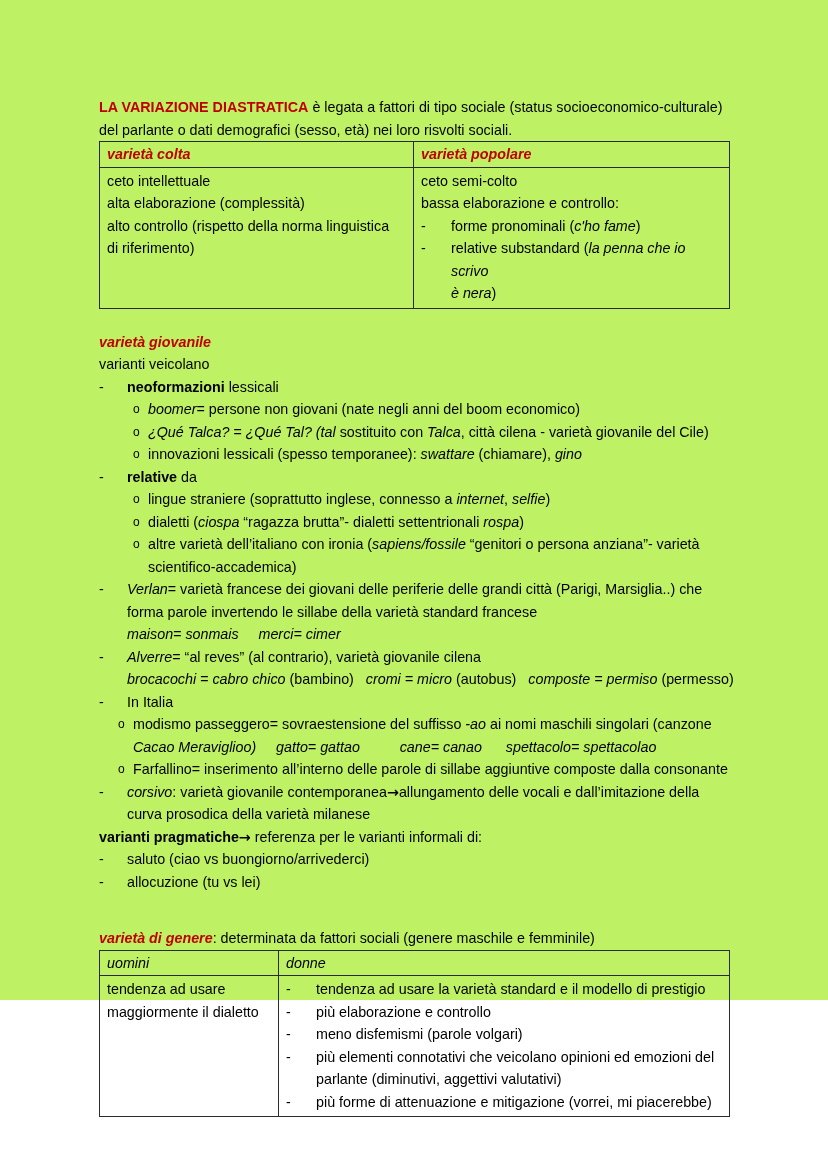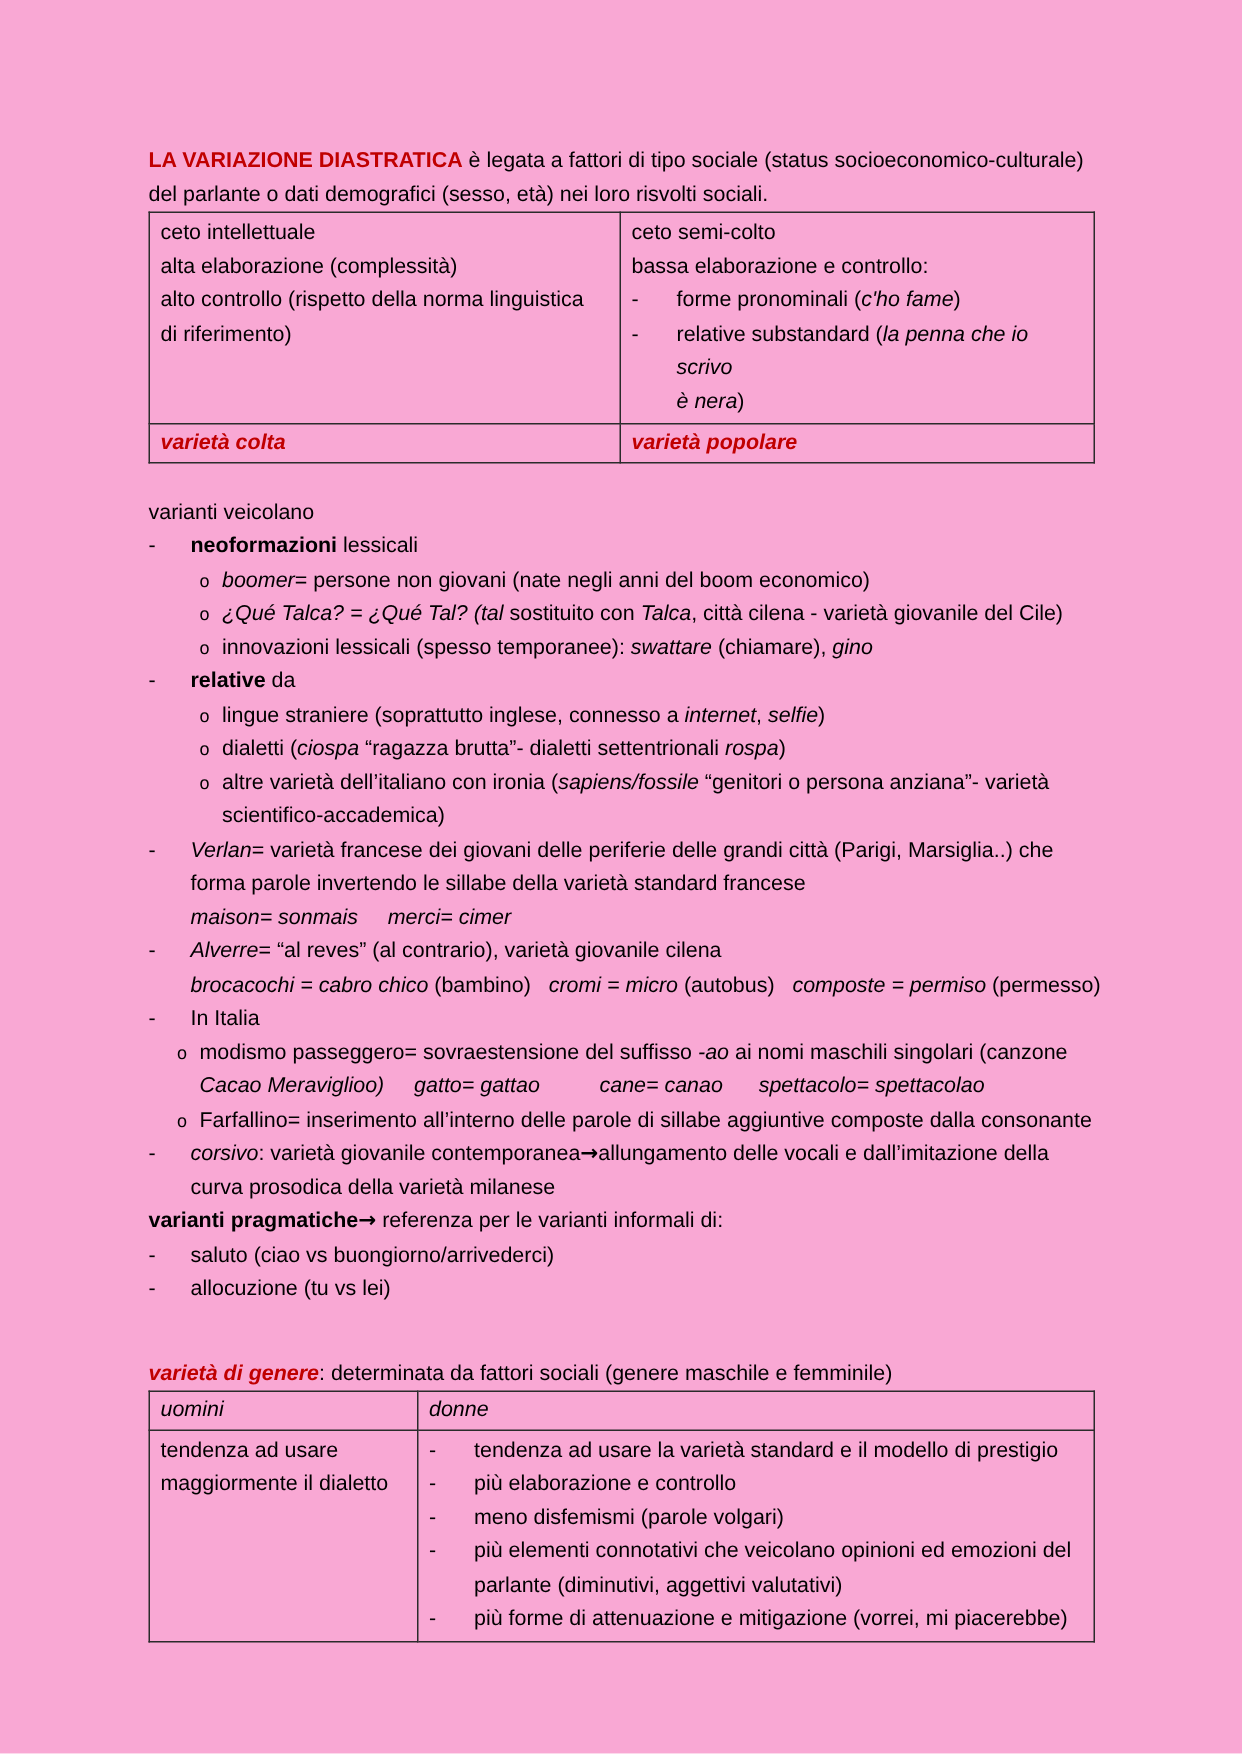--- a/index.html
+++ b/index.html
@@ -10,22 +10,22 @@
   body {
     width: 828px;
     height: 1169px;
     font-family: "Liberation Sans", sans-serif;
     color: #000000;
     overflow: hidden;
   }
   .page {
     position: relative;
     width: 828px;
-    height: 1169px;
-    background: #f9a8d4;
+    height: 1000px;
+    background: #bef264;
   }
   .content {
     position: absolute;
     left: 99px;
     top: 96px;
     width: 632px;
   }
 
   
   .para {
@@ -112,20 +112,28 @@
     </div>
     <div class="para">del parlante o dati demografici (sesso, età) nei loro risvolti sociali.</div>
 
     <table class="doc-table">
       <colgroup>
           <col style="width:314px">
           <col style="width:316px">
         </colgroup>
       <tbody>
         <tr>
+          <td class="hdr">
+            <span class="redbolditalic">varietà colta</span>
+          </td>
+          <td class="hdr">
+            <span class="redbolditalic">varietà popolare</span>
+          </td>
+        </tr>
+        <tr>
           <td>
             <div>ceto intellettuale</div>
             <div>alta elaborazione (complessità)</div>
             <div>alto controllo (rispetto della norma linguistica</div>
             <div>di riferimento)</div>
             <div style="height:22px"></div>
           </td>
           <td>
             <div>ceto semi-colto</div>
             <div>bassa elaborazione e controllo:</div>
@@ -136,33 +144,28 @@
             <div class="cell-row">
               <span class="cmark">-</span>
               <span class="ctxt"><span>relative substandard (</span><span class="i">la penna che io scrivo</span></span>
             </div>
             <div class="cell-row">
               <span class="cmark"></span>
               <span class="ctxt"><span class="i">è nera</span><span>)</span></span>
             </div>
           </td>
         </tr>
-        <tr>
-          <td class="hdr">
-            <span class="redbolditalic">varietà colta</span>
-          </td>
-          <td class="hdr">
-            <span class="redbolditalic">varietà popolare</span>
-          </td>
-        </tr>
       </tbody>
     </table>
 
     <div class="gap-md"></div>
 
+    <div class="para">
+      <span class="redbolditalic">varietà giovanile</span>
+    </div>
     <div class="para">varianti veicolano</div>
 
     <div class="row lvl1">
       <span class="mark">-</span>
       <span class="txt"><span class="b">neoformazioni</span><span> lessicali</span></span>
     </div>
     <div class="row lvl2">
       <span class="mark">o</span>
       <span class="txt"><span class="i">boomer</span><span>= persone non giovani (nate negli anni del boom economico)</span></span>
     </div>

